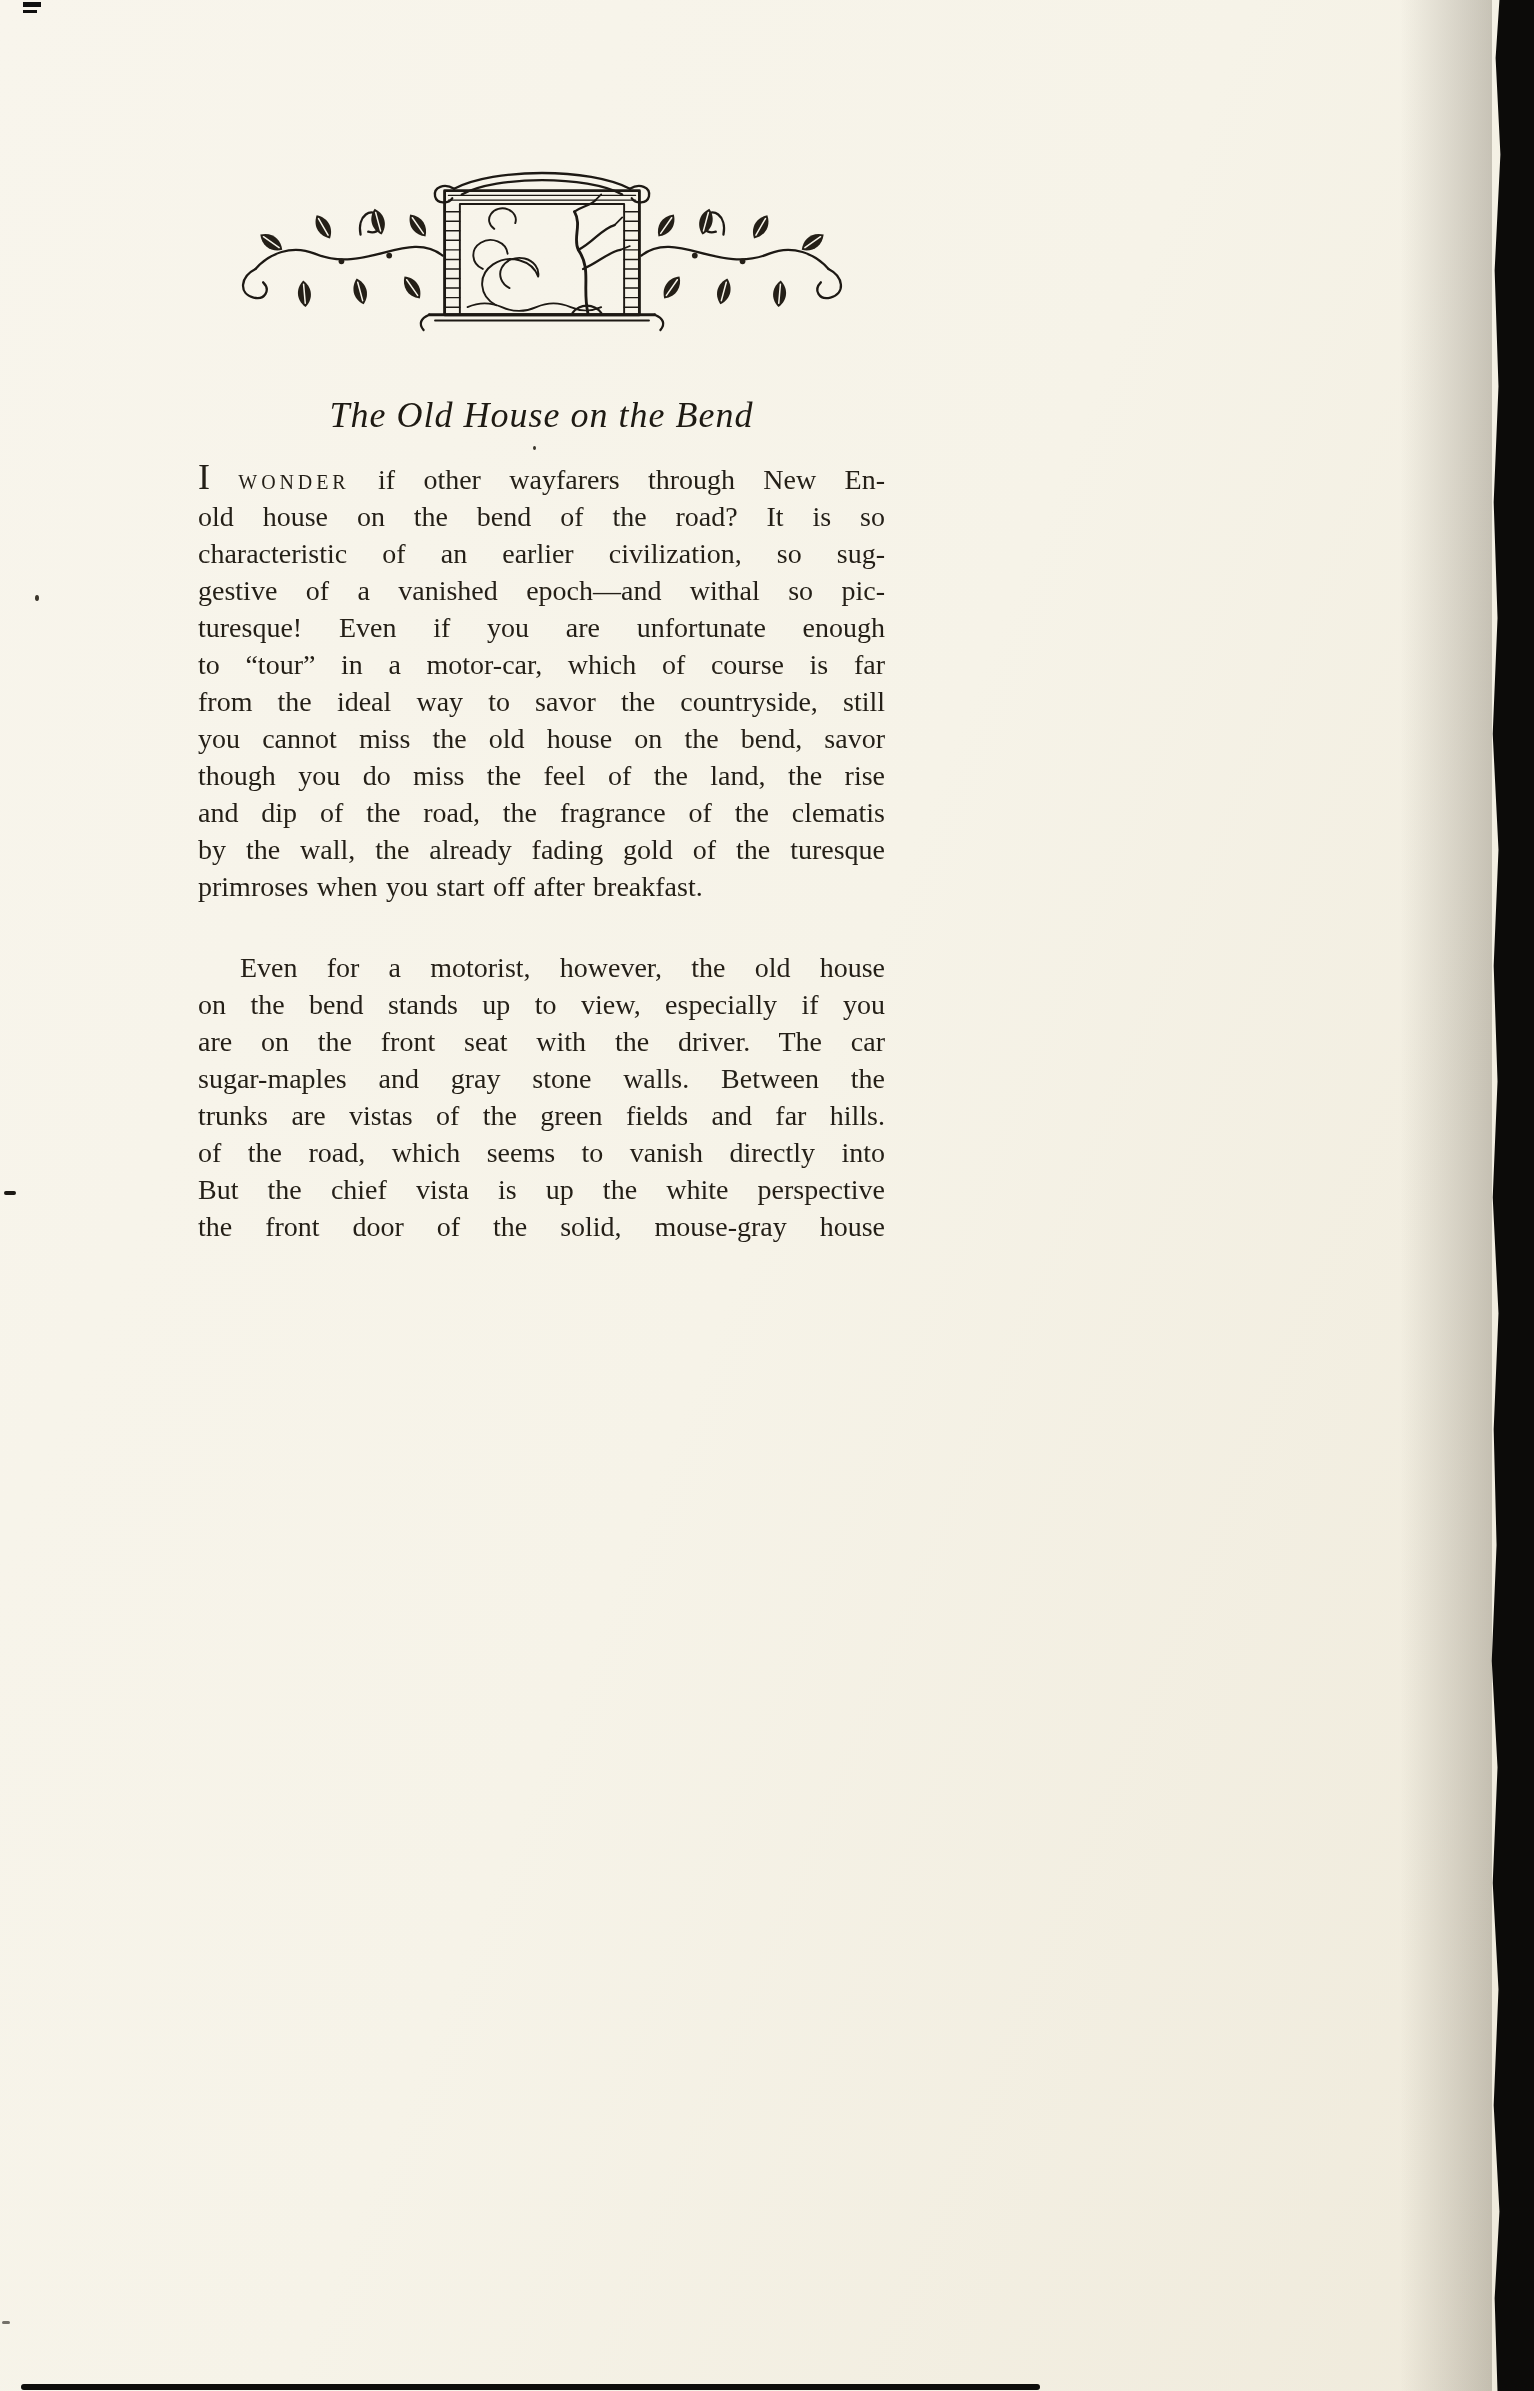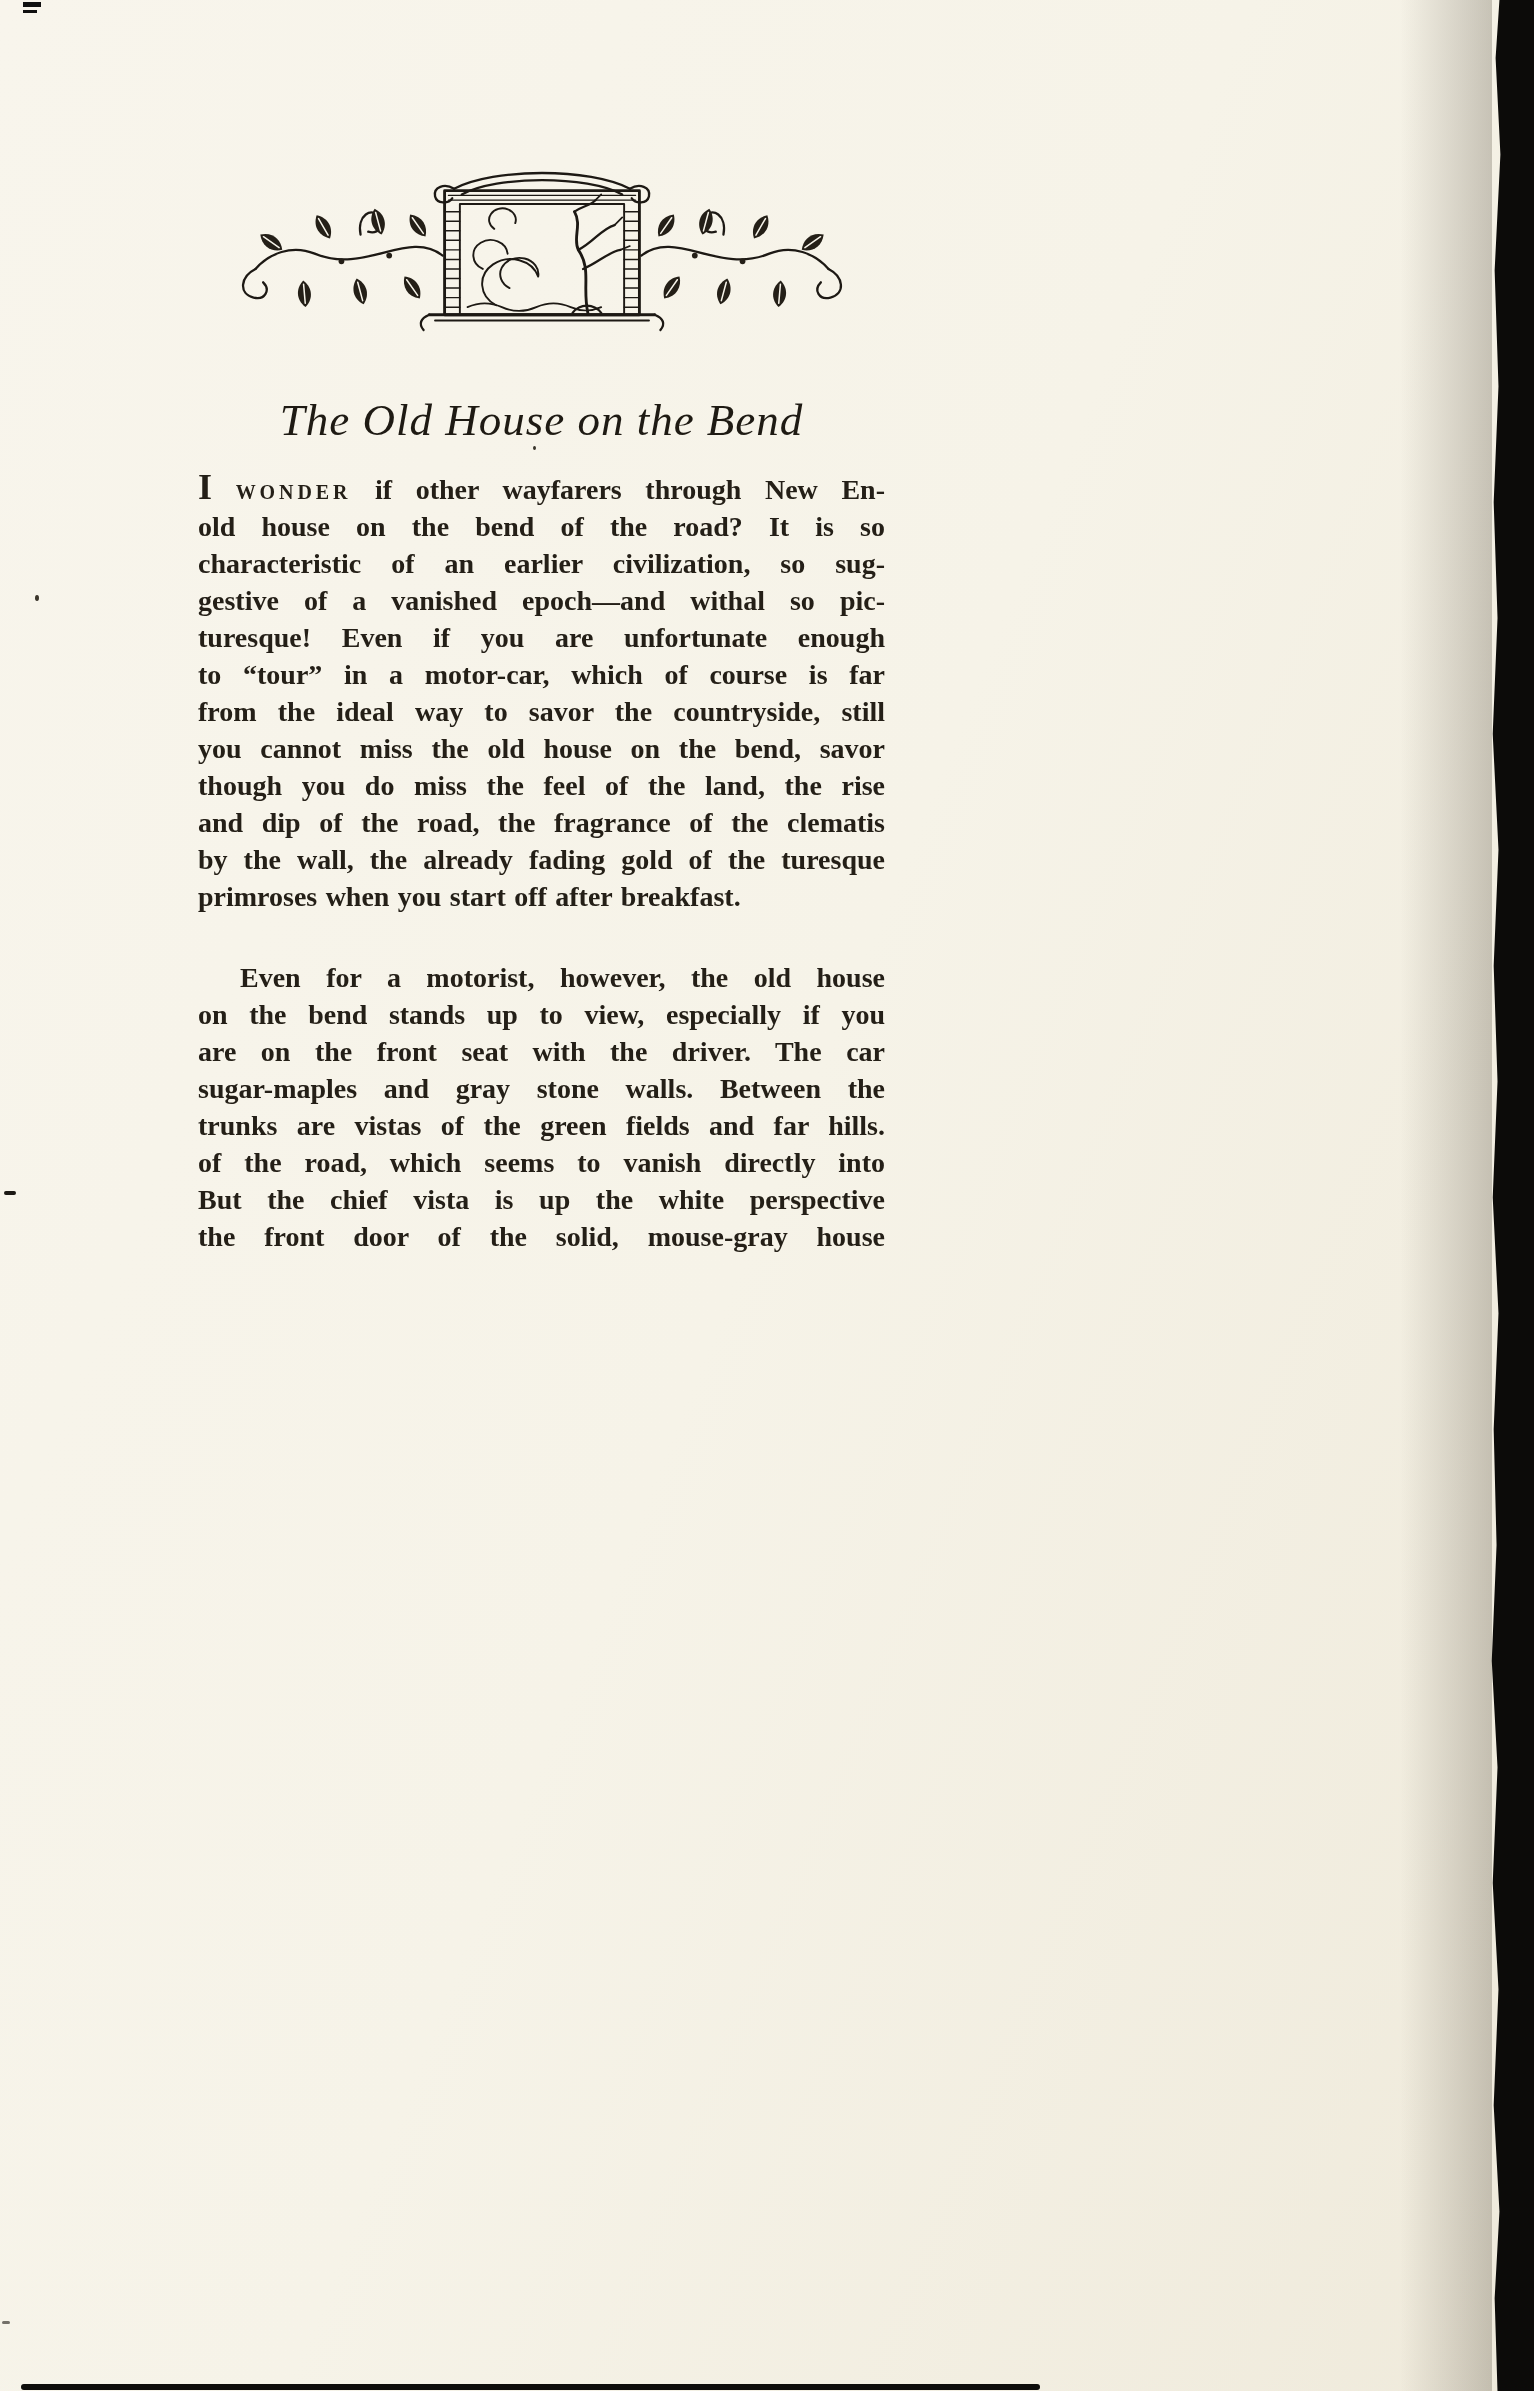--- a/index.html
+++ b/index.html
@@ -14,30 +14,29 @@
     color:#241f17;
   }
   .content { position:absolute; left:198px; top:0; width:687px; }
   .ornament-wrap { margin:162px auto 0; width:676px; height:191px; }
   .ornament { width:676px; height:191px; display:block; }
   .title {
     margin-top:41px;
     text-align:center;
     font-style:italic;
     font-weight:400;
-    font-size:45px;
+    font-size:36px;
     letter-spacing:1px;
     color:#1e1a13;
   }
   .bodytext { margin-top:23px; font-size:28px; line-height:37px; }
   .line {
     text-align:justify;
     text-align-last:justify;
     word-spacing:1.4px;
-    font-weight:bold;
   }
   .line.last { text-align-last:left; }
   .line.indent { text-indent:42px;margin-top:44px; }
   .initial { font-size:36px; }
   .smallcaps { font-variant:small-caps; letter-spacing:0.14em; }
 
   
   .edge-band { position:absolute; right:0; top:0; width:48px; height:2392px; }
   .edge-shadow {
     position:absolute; right:42px; top:0; width:92px; height:100%;

